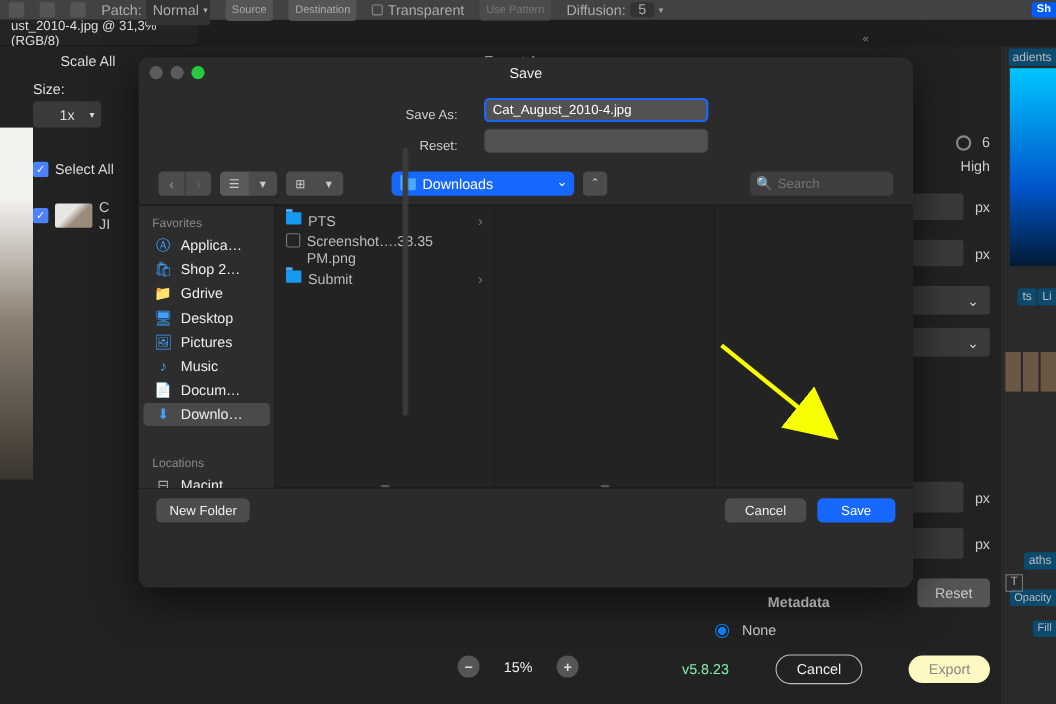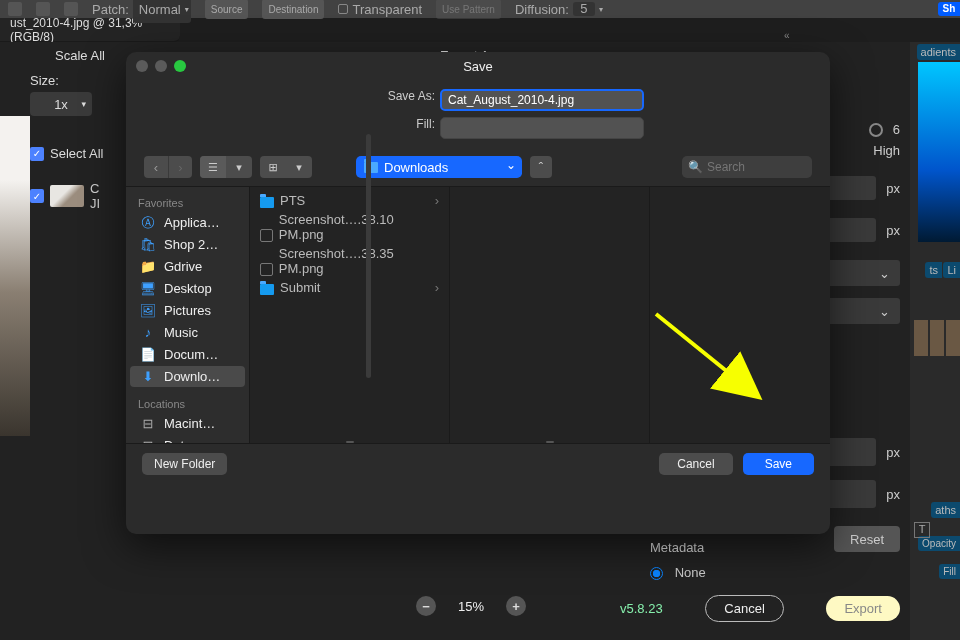--- a/index.html
+++ b/index.html
@@ -45,21 +45,21 @@
 .mid-right .unit { font-size:13px;}
 .mid-right .caret-row { height:26px; background:#3a3a3a; border-radius:3px; display:flex; align-items:center; justify-content:flex-end; padding-right:10px;}
 .mid-right .radio { width:14px; height:14px; border:2px solid #888; border-radius:50%; }
 
 .bottom-right { position:absolute; right:60px; top:396px; width:250px; color:#ccc;}
 .bottom-right .row { display:flex; align-items:center; gap:10px; margin-bottom:14px; justify-content:flex-end;}
 .bottom-right .input-box { background:#3a3a3a; height:28px; width:138px; border-radius:3px; padding:0 8px; display:flex; align-items:center;}
 .reset-btn { background:#555; color:#ccc; border:none; height:26px; padding:0 16px; border-radius:4px; float:right; margin-top:4px;}
 
 .meta-block { position:absolute; right:60px; top:498px; width:250px;}
-.meta-block h5 { font-weight:normal; font-size:13px; margin-bottom:10px; color:#ddd;}
+.meta-block h5 { font-weight:bold; font-size:13px; margin-bottom:10px; color:#ddd;margin-left:48px;}
 .meta-block .radio-on { width:13px; height:13px; border:1px solid #0a84ff; border-radius:50%; background:radial-gradient(circle,#0a84ff 45%,transparent 50%); display:inline-block; vertical-align:middle; margin-right:8px;}
 
 .footer { position:absolute; bottom:18px; right:60px; width:280px; display:flex; justify-content:space-between; align-items:center;}
 .footer .ver { color:#86efac;}
 .footer .outline-btn { border:1.5px solid #bbb; border-radius:16px; padding:5px 18px; background:transparent; color:#eee;}
 .footer .grey-btn { background:#fef9c3; color:#888; border:none; border-radius:16px; padding:5px 18px;}
 
 .zoom { position:absolute; bottom:24px; left:416px; display:flex; align-items:center; gap:22px; color:#eee; font-size:14px;}
 .zoom .circ { width:20px; height:20px; border-radius:50%; background:#555; color:#ddd; display:flex; align-items:center; justify-content:center; font-weight:bold;}
 
@@ -69,21 +69,21 @@
 
 
 .dialog { position:absolute; top:52px; left:126px; width:704px; height:482px; background:#2b2b2b; border-radius:10px; box-shadow:0 12px 40px rgba(0,0,0,.6); }
 .dlg-titlebar { height:28px; display:flex; align-items:center; justify-content:center; position:relative;}
 .traffic { position:absolute; left:10px; top:8px; display:flex; gap:7px;}
 .traffic span { width:12px; height:12px; border-radius:50%; display:block;}
 .tl-close{background:#5b5b5b;} .tl-min{background:#5b5b5b;} .tl-zoom{background:#28c840;}
 .dlg-title { color:#eee; font-size:13px; font-weight:500;}
 
 .dlg-top-form { padding:6px 0 10px 0;}
-.frm-row { display:flex; align-items:flex-start; justify-content:flex-end; gap:5px; padding:3px 186px 3px 0;}
+.frm-row { display:flex; align-items:flex-end; justify-content:flex-end; gap:24px; padding:3px 186px 3px 0;}
 .frm-label { color:#ccc; font-size:12px; }
 .frm-input { width:204px; height:22px; background:#525252; border:2px solid #1768ff; border-radius:5px; color:#fff; padding:0 6px; outline:none; font-size:12px;}
 .frm-input.noborder { border:1px solid #444;}
 .frm-input::selection { background:#1768ff;}
 
 .dlg-toolbar { display:flex; align-items:center; gap:8px; padding:4px 18px 8px;}
 .nav-btns { display:flex;}
 .nav-btns button { width:24px; height:22px; background:#4c4c4c; border:none; color:#999;}
 .nav-btns button:first-child{border-radius:4px 0 0 4px;} .nav-btns button:last-child{border-radius:0 4px 4px 0; border-left:1px solid #3a3a3a;}
 .view-seg { display:flex; background:#4c4c4c; border-radius:4px; overflow:hidden;}
@@ -100,21 +100,21 @@
 
 .dlg-body { display:flex; height:258px; background:#232323; border-top:1px solid #1a1a1a; border-bottom:1px solid #1a1a1a;}
 .sidebar { width:124px; background:#2d2d2d; overflow-y:auto; padding-top:6px; border-right:1px solid #1a1a1a;}
 .sb-header { font-size:11px; color:#888; padding:4px 12px 2px;}
 .sb-item { display:flex; align-items:center; gap:8px; padding:3px 10px; color:#eee; font-size:13px; border-radius:4px; margin:1px 4px;}
 .sb-item.sel { background:#4a4a4a;}
 .sb-ic { width:16px; height:14px; display:flex; align-items:center; justify-content:center; color:#3ea0ff; font-size:13px;}
 .sb-ic.g { color:#aaa;}
 
 .col { width:200px; border-right:1px solid #1a1a1a; padding-top:4px;}
-.col-item { display:flex; align-items:flex-end; gap:6px; padding:2px 10px; color:#bbb; font-size:12px;}
+.col-item { display:flex; align-items:flex-start; gap:6px; padding:2px 10px; color:#bbb; font-size:12px;}
 .col-item .folder-ic { background:#159aef;}
 .col-item .file-ic { width:13px; height:13px; border:1px solid #777; border-radius:2px;}
 .col-item .chev { margin-left:auto; color:#777;}
 .col .splitter { height:3px; display:flex; justify-content:center; align-items:center; margin-top:auto;}
 .col { display:flex; flex-direction:column;}
 .splitter span { width:8px; height:2px; background:#555; border-radius:1px;}
 
 .dlg-footer { height:40px; display:flex; align-items:center; padding:0 16px; gap:10px;}
 .newf-btn { background:#4c4c4c; color:#eee; border:none; height:22px; border-radius:5px; padding:0 12px; font-size:12px;}
 .dlg-footer .spacer { flex:1;}
@@ -252,21 +252,21 @@
     </div>
     <span class="dlg-title">Save</span>
   </div>
 
   <div class="dlg-top-form">
     <div class="frm-row">
       <span class="frm-label">Save As:</span>
       <input class="frm-input" value="Cat_August_2010-4.jpg" style="">
     </div>
     <div class="frm-row">
-      <span class="frm-label">Fill:</span>
+      <span class="frm-label">Reset:</span>
       <input class="frm-input noborder" style="">
     </div>
   </div>
 
   <div class="dlg-toolbar">
     <div class="nav-btns">
       <button>‹</button>
       <button style="color:#666">›</button>
     </div>
     <div class="view-seg">
@@ -317,41 +317,37 @@
           <span>Music</span>
         </div>
       <div class="sb-item">
           <span class="sb-ic">📄</span>
           <span>Docum…</span>
         </div>
       <div class="sb-item sel">
           <span class="sb-ic">⬇</span>
           <span>Downlo…</span>
         </div>
-      <div class="sb-header" style="margin-top:7px">Locations</div>
+      <div class="sb-header" style="margin-top:24px">Locations</div>
       <div class="sb-item">
           <span class="sb-ic g">⊟</span>
           <span>Macint…</span>
         </div>
       <div class="sb-item">
           <span class="sb-ic g">⊟</span>
           <span>Data</span>
         </div>
 
     </div>
 
     <div class="col">
       <div class="col-item">
           <span class="folder-ic"></span>
           <span>PTS</span>
           <span class="chev">›</span>
-        </div>
-      <div class="col-item">
-          <span class="file-ic"></span>
-          <span>Screenshot….38.10 PM.png</span>
         </div>
       <div class="col-item">
           <span class="file-ic"></span>
           <span>Screenshot….38.35 PM.png</span>
         </div>
       <div class="col-item">
           <span class="folder-ic"></span>
           <span>Submit</span>
           <span class="chev">›</span>
         </div>

